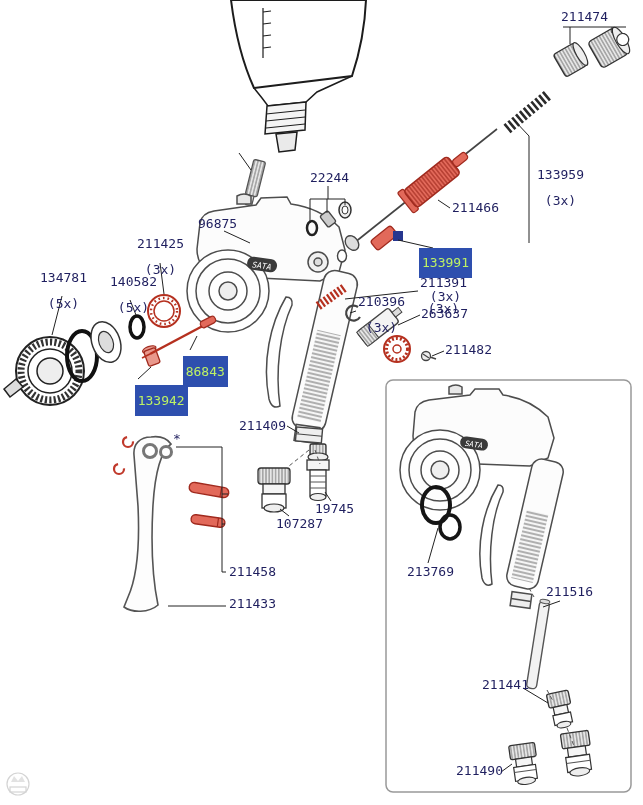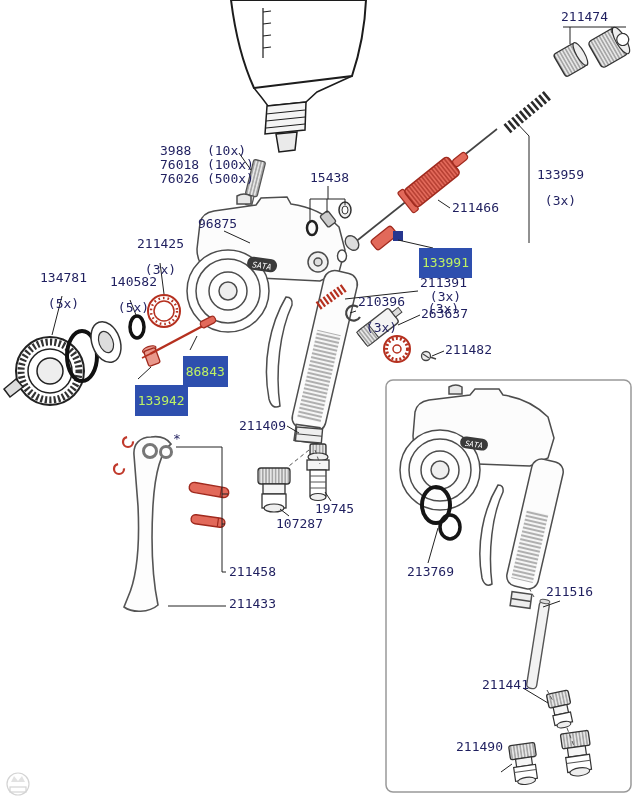--- a/index.html
+++ b/index.html
@@ -299,27 +299,22 @@
 
   <g transform="translate(18,784)" opacity="0.28" stroke="#666" fill="none" stroke-width="1.2">
     <circle r="11"></circle>
     <path d="M-7,-2 L-4,-8 L0,-3 L4,-8 L7,-2 Z" fill="#999" stroke="none"></path>
     <rect x="-8" y="3" width="16" height="5"></rect>
   </g>
 </svg>
 
 <div class="lbl" style="left:561px;top:10px">211474</div>
 
-<div class="lbl stack" style="left:160px;top:144px">
-  <span>3988  (10x)</span>
-  <span>76018 (100x)</span>
-  <span>76026 (500x)</span>
-</div>
-
-<div class="lbl" style="left:310px;top:171px">15438</div>
+
+<div class="lbl" style="left:310px;top:171px">22244</div>
 <div class="lbl" style="left:198px;top:217px">96875</div>
 
 <div class="lbl two" style="left:137px;top:237px">
   <span>211425</span>
   <span>(3x)</span>
 </div>
 <div class="lbl two" style="left:110px;top:275px">
   <span>140582</span>
   <span>(5x)</span>
 </div>
@@ -359,16 +354,16 @@
 
 <div class="lbl" style="left:239px;top:419px">211409</div>
 <div class="lbl" style="left:173px;top:432px">*</div>
 <div class="lbl" style="left:315px;top:502px">19745</div>
 <div class="lbl" style="left:276px;top:517px">107287</div>
 <div class="lbl" style="left:229px;top:565px">211458</div>
 <div class="lbl" style="left:229px;top:597px">211433</div>
 <div class="lbl" style="left:407px;top:565px">213769</div>
 <div class="lbl" style="left:546px;top:585px">211516</div>
 <div class="lbl" style="left:482px;top:678px">211441</div>
-<div class="lbl" style="left:456px;top:740px">211490</div>
+<div class="lbl" style="left:456px;top:764px">211490</div>
 
 
 </div>
 
 </body></html>

